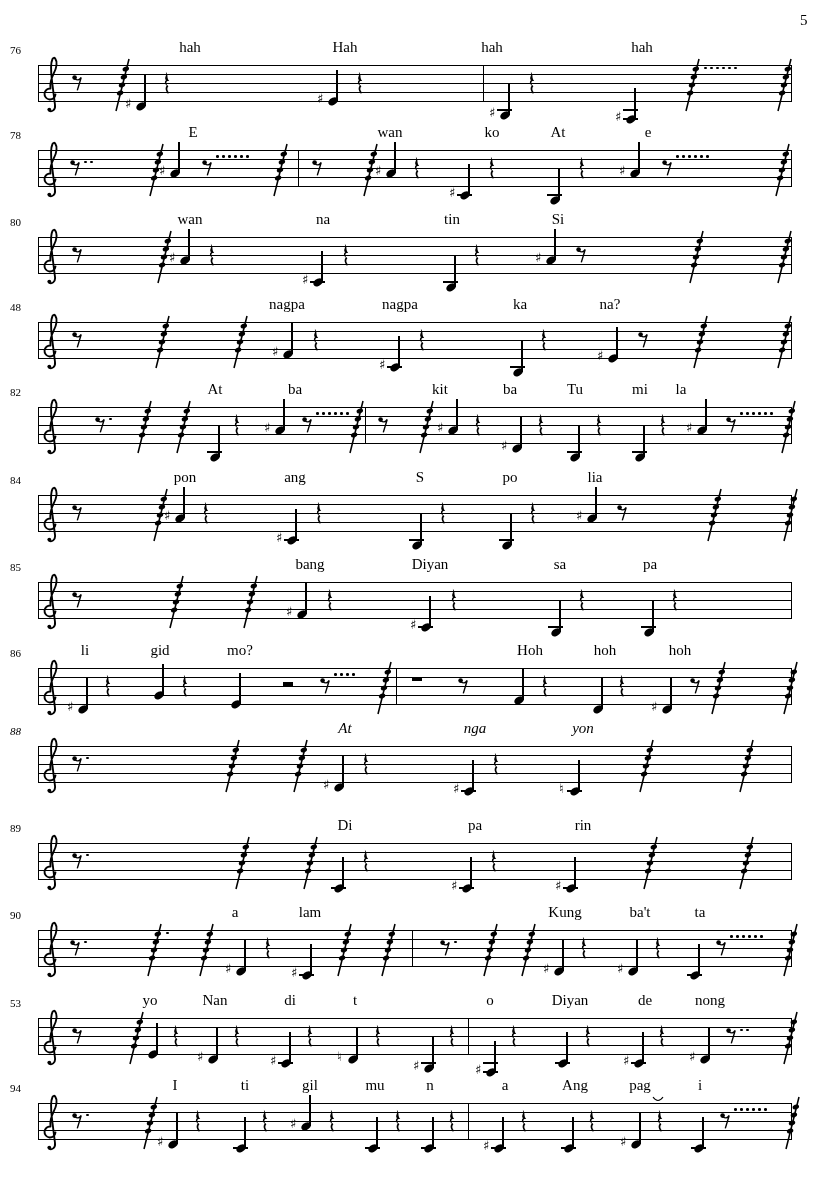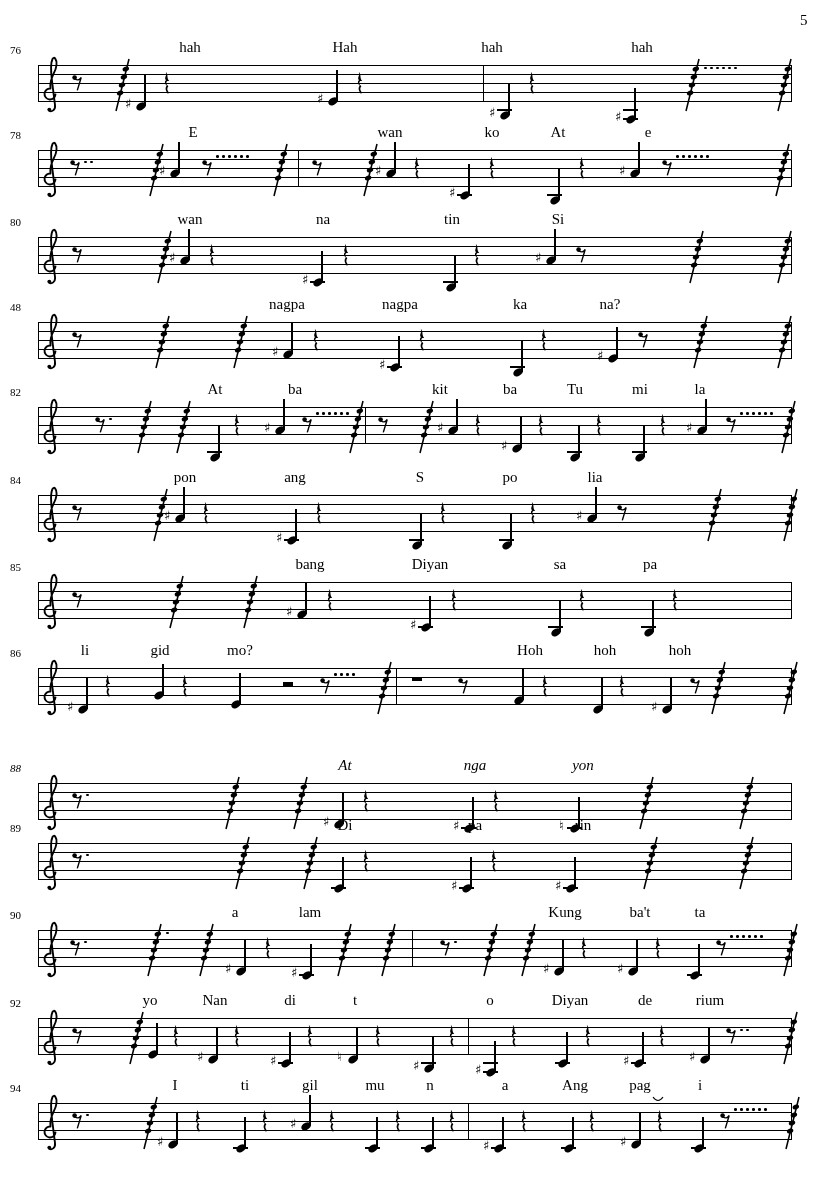--- a/index.html
+++ b/index.html
@@ -402,21 +402,21 @@
         <div class="clef" style="left: 40px;"><svg width="26" height="62" viewBox="0 0 26 62">
             <path d="M15.5 39.5a5.5 5.5 0 1 1-5-6M10.5 33.5C9 22 16 18 16.5 10 17 4 14 1 12.5 4 10 9 11 18 12 26l3 24c.7 5-3.5 7.5-6 5.5" fill="none" stroke="#000" stroke-width="1.9" stroke-linecap="round"></path>
             <circle cx="9.3" cy="54.6" r="1.9"></circle>
           </svg></div>
         <div class="lyric" style="left: 215px;">At</div>
         <div class="lyric" style="left: 295px;">ba</div>
         <div class="lyric" style="left: 440px;">kit</div>
         <div class="lyric" style="left: 510px;">ba</div>
         <div class="lyric" style="left: 575px;">Tu</div>
         <div class="lyric" style="left: 640px;">mi</div>
-        <div class="lyric" style="left: 700px; font-family: Liberation Serif, serif;">la</div>
+        <div class="lyric" style="left: 681px; font-family: Liberation Serif, serif;">la</div>
         <div class="glyph" style="left: 95px; top: 9px;"><svg width="11" height="17" viewBox="0 0 11 17">
             <circle cx="2.6" cy="3.6" r="2.3"></circle>
             <path d="M2.6 4.5c2.5 2 4.6 2 6.6-1L5.3 16.4" fill="none" stroke="#000" stroke-width="1.4"></path>
           </svg></div>
         <div class="dot" style="left: 109px; top: 10.5px;"></div>
         <div class="glyph" style="left: 135px; top: -8px;"><svg width="20" height="56" viewBox="0 0 20 56">
             <line x1="3" y1="54" x2="16" y2="2" stroke="#000" stroke-width="1.6"></line>
             <g fill="#000">
               <ellipse cx="12.8" cy="12" rx="3.3" ry="2.3" transform="rotate(-20 12.8 12)"></ellipse>
               <ellipse cx="10.9" cy="20" rx="3.3" ry="2.3" transform="rotate(-20 10.9 20)"></ellipse>
@@ -770,21 +770,21 @@
         <div class="glyph" style="left: 781px; top: -8px;"><svg width="20" height="56" viewBox="0 0 20 56">
             <line x1="3" y1="54" x2="16" y2="2" stroke="#000" stroke-width="1.6"></line>
             <g fill="#000">
               <ellipse cx="12.8" cy="12" rx="3.3" ry="2.3" transform="rotate(-20 12.8 12)"></ellipse>
               <ellipse cx="10.9" cy="20" rx="3.3" ry="2.3" transform="rotate(-20 10.9 20)"></ellipse>
               <ellipse cx="9" cy="28" rx="3.3" ry="2.3" transform="rotate(-20 9 28)"></ellipse>
               <ellipse cx="7.1" cy="36" rx="3.3" ry="2.3" transform="rotate(-20 7.1 36)"></ellipse>
             </g>
           </svg></div>
       </div>
-      <div class="system" style="top: 783px; font-style: italic;">
+      <div class="system" style="top: 746px; font-style: italic;">
         <div class="mnum">88</div>
         <div class="sline" style="top: 0px;"></div>
         <div class="sline" style="top: 9px;"></div>
         <div class="sline" style="top: 18px;"></div>
         <div class="sline" style="top: 27px;"></div>
         <div class="sline" style="top: 36px;"></div>
         <div class="bar" style="left: 38px;"></div>
         <div class="bar" style="left: 791px;"></div>
         <div class="clef" style="left: 40px;"><svg width="26" height="62" viewBox="0 0 26 62">
             <path d="M15.5 39.5a5.5 5.5 0 1 1-5-6M10.5 33.5C9 22 16 18 16.5 10 17 4 14 1 12.5 4 10 9 11 18 12 26l3 24c.7 5-3.5 7.5-6 5.5" fill="none" stroke="#000" stroke-width="1.9" stroke-linecap="round"></path>
@@ -1057,41 +1057,41 @@
             <line x1="3" y1="54" x2="16" y2="2" stroke="#000" stroke-width="1.6"></line>
             <g fill="#000">
               <ellipse cx="12.8" cy="12" rx="3.3" ry="2.3" transform="rotate(-20 12.8 12)"></ellipse>
               <ellipse cx="10.9" cy="20" rx="3.3" ry="2.3" transform="rotate(-20 10.9 20)"></ellipse>
               <ellipse cx="9" cy="28" rx="3.3" ry="2.3" transform="rotate(-20 9 28)"></ellipse>
               <ellipse cx="7.1" cy="36" rx="3.3" ry="2.3" transform="rotate(-20 7.1 36)"></ellipse>
             </g>
           </svg></div>
       </div>
       <div class="system" style="top: 1018px;">
-        <div class="mnum">92</div>
+        <div class="mnum">53</div>
         <div class="sline" style="top: 0px;"></div>
         <div class="sline" style="top: 9px;"></div>
         <div class="sline" style="top: 18px;"></div>
         <div class="sline" style="top: 27px;"></div>
         <div class="sline" style="top: 36px;"></div>
         <div class="bar" style="left: 38px;"></div>
         <div class="bar" style="left: 791px;"></div>
         <div class="bar" style="left: 468px;"></div>
         <div class="clef" style="left: 40px;"><svg width="26" height="62" viewBox="0 0 26 62">
             <path d="M15.5 39.5a5.5 5.5 0 1 1-5-6M10.5 33.5C9 22 16 18 16.5 10 17 4 14 1 12.5 4 10 9 11 18 12 26l3 24c.7 5-3.5 7.5-6 5.5" fill="none" stroke="#000" stroke-width="1.9" stroke-linecap="round"></path>
             <circle cx="9.3" cy="54.6" r="1.9"></circle>
           </svg></div>
         <div class="lyric" style="left: 150px;">yo</div>
         <div class="lyric" style="left: 215px;">Nan</div>
         <div class="lyric" style="left: 290px;">di</div>
         <div class="lyric" style="left: 355px;">t</div>
         <div class="lyric" style="left: 490px;">o</div>
         <div class="lyric" style="left: 570px;">Diyan</div>
         <div class="lyric" style="left: 645px;">de</div>
-        <div class="lyric" style="left: 710px;">rium</div>
+        <div class="lyric" style="left: 710px;">nong</div>
         <div class="glyph" style="left: 72px; top: 9px;"><svg width="11" height="17" viewBox="0 0 11 17">
             <circle cx="2.6" cy="3.6" r="2.3"></circle>
             <path d="M2.6 4.5c2.5 2 4.6 2 6.6-1L5.3 16.4" fill="none" stroke="#000" stroke-width="1.4"></path>
           </svg></div>
         <div class="glyph" style="left: 127px; top: -8px;"><svg width="20" height="56" viewBox="0 0 20 56">
             <line x1="3" y1="54" x2="16" y2="2" stroke="#000" stroke-width="1.6"></line>
             <g fill="#000">
               <ellipse cx="12.8" cy="12" rx="3.3" ry="2.3" transform="rotate(-20 12.8 12)"></ellipse>
               <ellipse cx="10.9" cy="20" rx="3.3" ry="2.3" transform="rotate(-20 10.9 20)"></ellipse>
               <ellipse cx="9" cy="28" rx="3.3" ry="2.3" transform="rotate(-20 9 28)"></ellipse>

